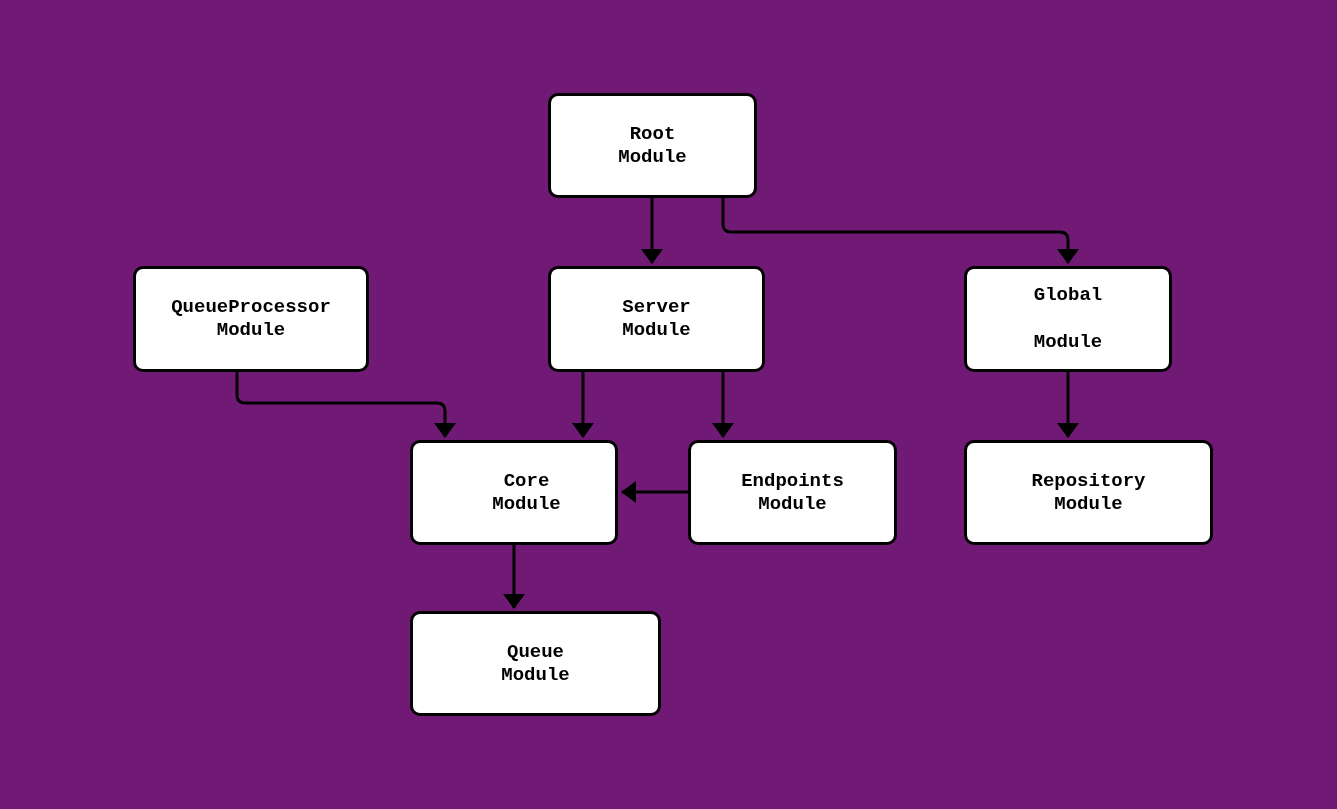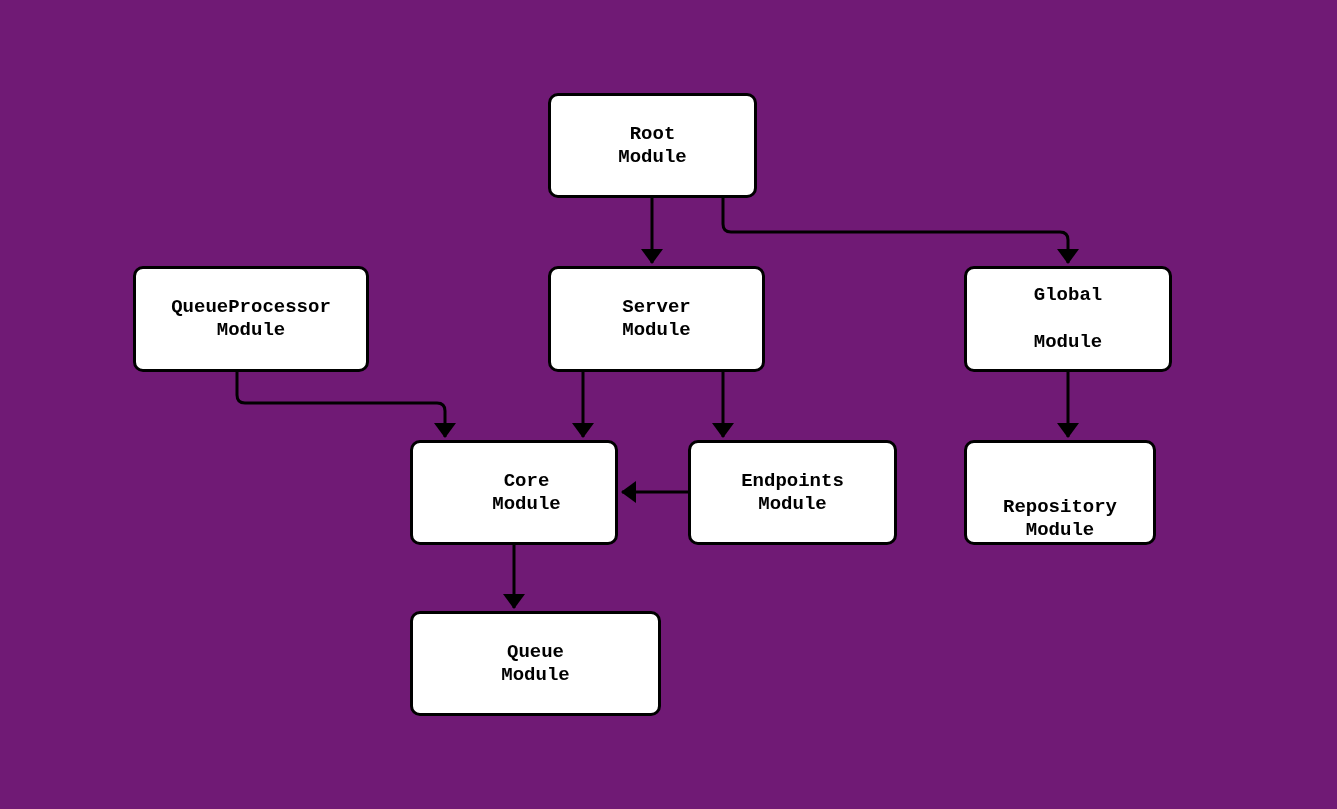--- a/index.html
+++ b/index.html
@@ -89,21 +89,21 @@
   <div class="node" style="left:410px; top:440px; width:208px; height:105px;padding-left:25px;">
     <span class="nl">Core</span>
     <span class="nl">Module</span>
   </div>
 
   <div class="node" style="left:688px; top:440px; width:209px; height:105px;">
     <span class="nl">Endpoints</span>
     <span class="nl">Module</span>
   </div>
 
-  <div class="node" style="left:964px; top:440px; width:192px; height:105px;justify-content:flex-end;">
+  <div class="node" style="left:964px; top:440px; width:249px; height:105px;">
     <span class="nl">Repository</span>
     <span class="nl">Module</span>
   </div>
 
   <div class="node" style="left:410px; top:611px; width:251px; height:105px;">
     <span class="nl">Queue</span>
     <span class="nl">Module</span>
   </div>
 
 </div>

